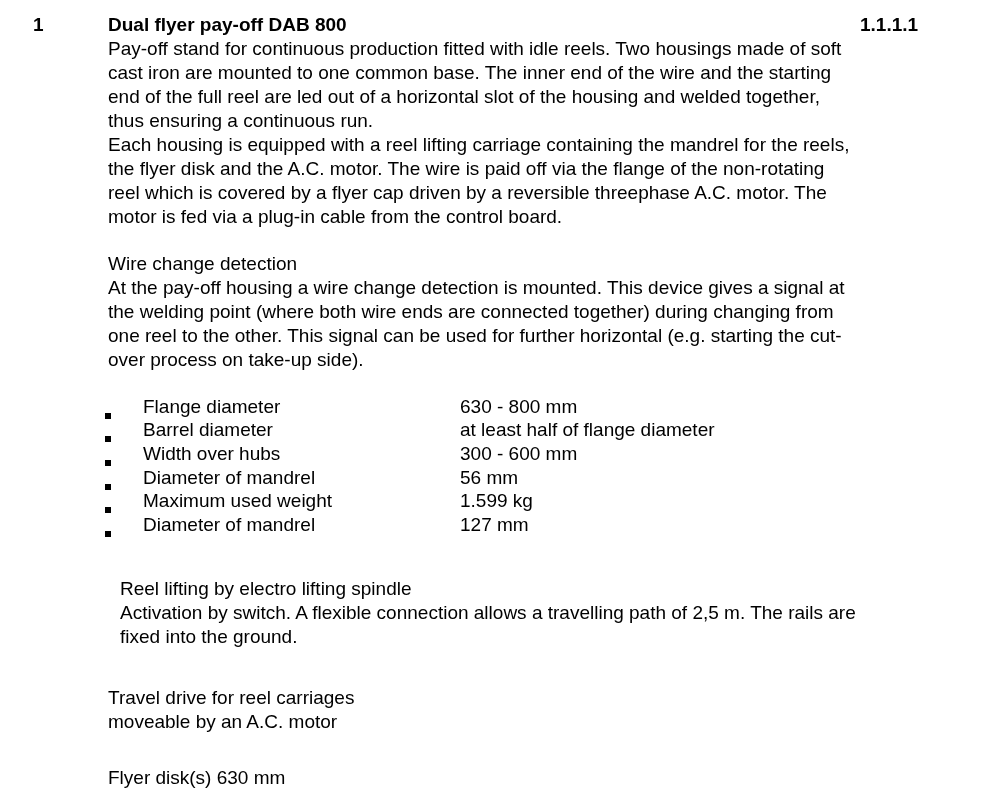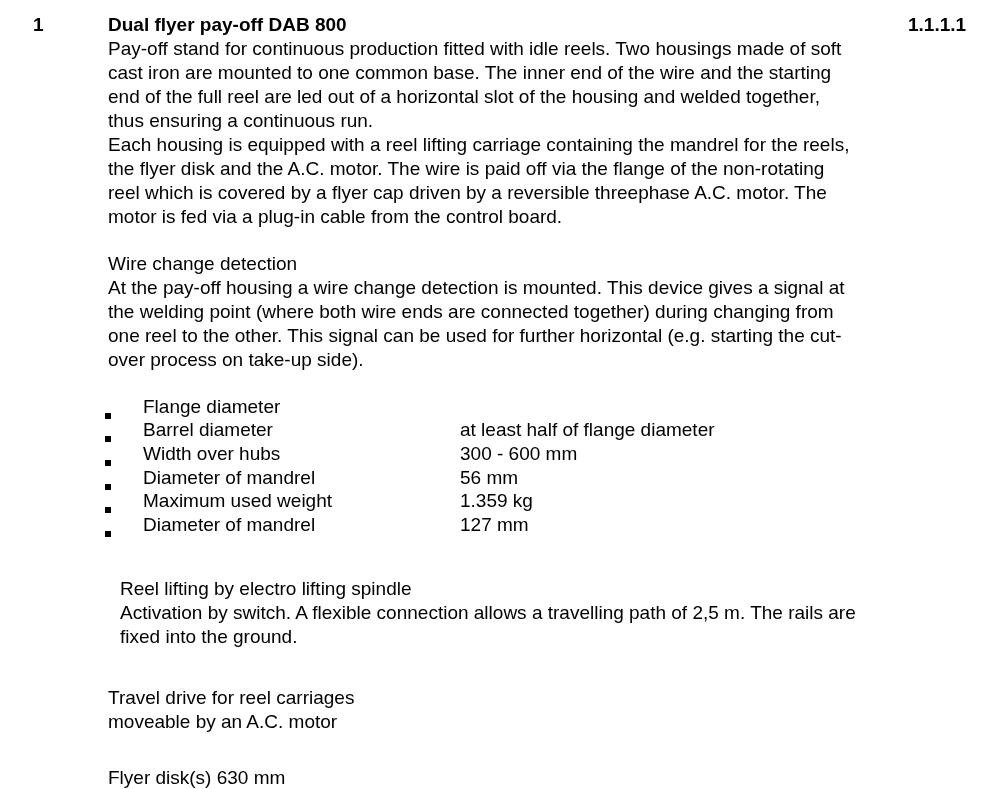--- a/index.html
+++ b/index.html
@@ -16,21 +16,21 @@
     font-family: "Liberation Sans", sans-serif;
     font-size: 19px;
     line-height: 24px;
     overflow: hidden;
   }
   .abs { position: absolute; }
   .bold { font-weight: bold; }
   .pre { white-space: pre; }
   .section-number { left: 33px; top: 13px; }
   .heading-title { left: 108px; top: 13px; }
-  .heading-ref { left: 908px; top: 13px; }
+  .heading-ref { left: 860px; top: 13px; }
   .para-1 { left: 108px; top: 37px; }
   .para-2 { left: 108px; top: 133px; }
   .wire-block { left: 108px; top: 252px; }
   .specs-list { left: 105px; top: 395px; }
   .spec-row {
     display: flex;
     align-items: flex-end;
     height: 23.7px;
   }
   .bullet {
@@ -76,40 +76,41 @@
     <div class="pre">At the pay-off housing a wire change detection is mounted. This device gives a signal at
 the welding point (where both wire ends are connected together) during changing from
 one reel to the other. This signal can be used for further horizontal (e.g. starting the cut-
 over process on take-up side).</div>
   </div>
 
   <div class="abs specs-list">
     <div class="spec-row">
       <span class="bullet"></span>
       <span class="spec-label">Flange diameter</span>
+      <span class="spec-value">630 - 800 mm</span>
     </div>
     <div class="spec-row">
       <span class="bullet"></span>
       <span class="spec-label">Barrel diameter</span>
       <span class="spec-value">at least half of flange diameter</span>
     </div>
     <div class="spec-row">
       <span class="bullet"></span>
       <span class="spec-label">Width over hubs</span>
       <span class="spec-value">300 - 600 mm</span>
     </div>
     <div class="spec-row">
       <span class="bullet"></span>
       <span class="spec-label">Diameter of mandrel</span>
       <span class="spec-value">56 mm</span>
     </div>
     <div class="spec-row">
       <span class="bullet"></span>
       <span class="spec-label">Maximum used weight</span>
-      <span class="spec-value">1.359 kg</span>
+      <span class="spec-value">1.599 kg</span>
     </div>
     <div class="spec-row">
       <span class="bullet"></span>
       <span class="spec-label">Diameter of mandrel</span>
       <span class="spec-value">127 mm</span>
     </div>
   </div>
 
   <div class="abs reel-block">
     <div>Reel lifting by electro lifting spindle</div>

